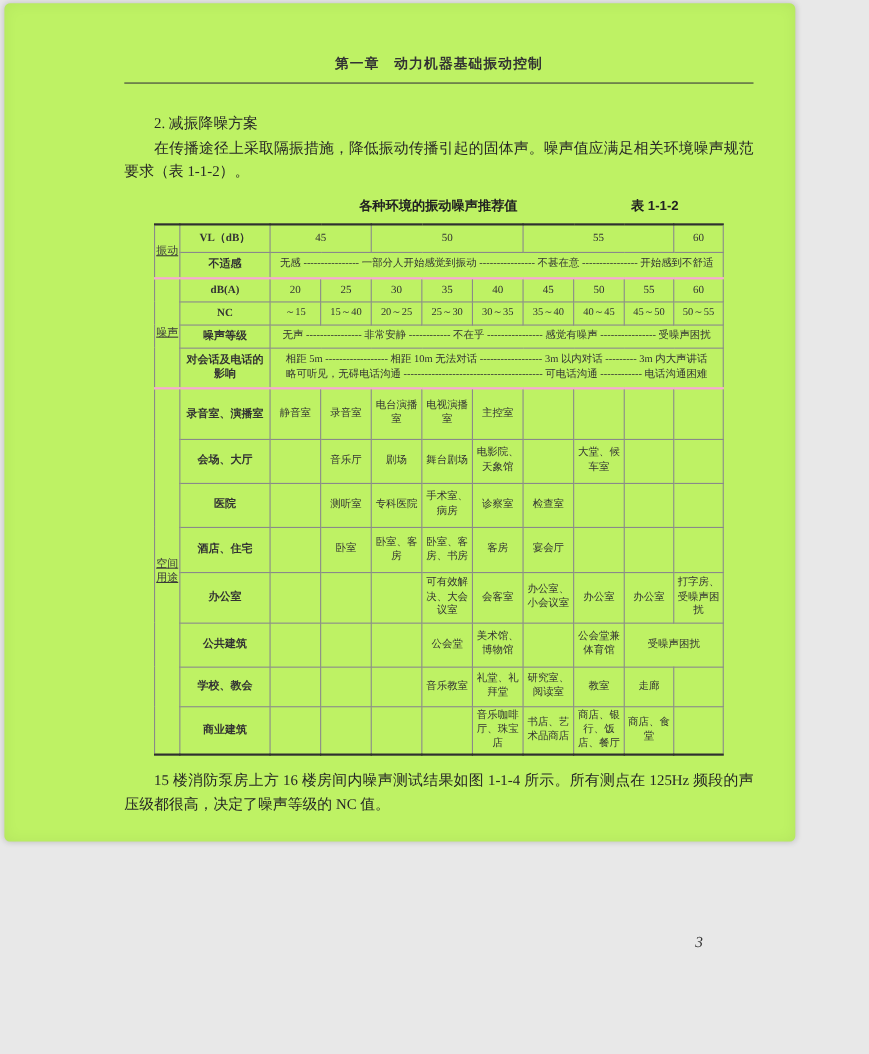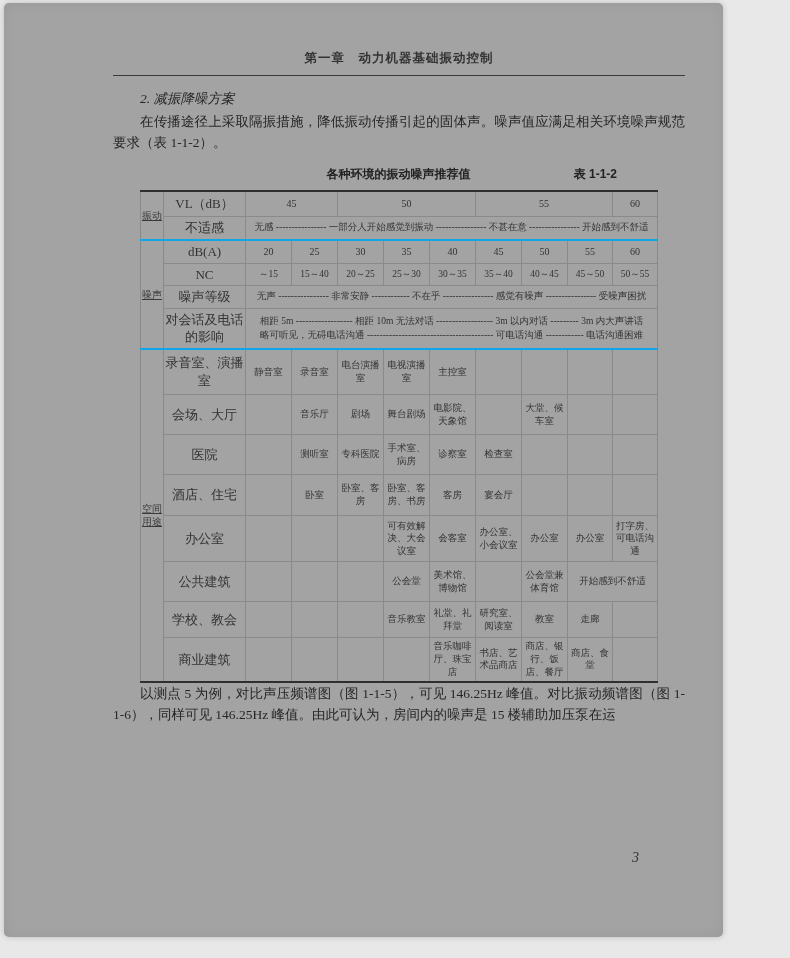--- a/index.html
+++ b/index.html
@@ -7,22 +7,22 @@
   body {
     background: #e8e8e8;
     font-family: "Liberation Serif", "DejaVu Serif", serif;
     color: #2b2b2b;
     position: relative;
     overflow: hidden;
   }
   .sheet {
     position: absolute;
     left: 4px; top: 3px;
-    width: 719px; height: 934px;
-    background: #a3a3a3;
+    width: 719px; height: 762px;
+    background: #bef264;
     border-radius: 5px;
     box-shadow: 0 0 6px rgba(0,0,0,0.18);
   }
   .sheet-inner {
     position: relative;
     width: 100%; height: 100%;
     padding: 47px 38px 0 109px;
     border-radius: 5px;
     box-shadow: inset 0 0 14px rgba(0,0,0,0.06);
   }
@@ -37,21 +37,21 @@
     border-bottom: 1.2px solid #3a3a3a;
   }
   
   .para {
     font-size: 13.5px;
     line-height: 21px;
     text-indent: 2em;
     text-align: justify;
     color: #262626;
   }
-  .s1-heading { margin-top: 12px; font-style: italic; }
+  .s1-heading { margin-top: 25px; }
   .p1 { margin-top: 2px; }
   
   .table-block { width: 517px; margin: 10px 0 0 27px; }
   .caption {
     position: relative;
     text-align: center;
     font-family: "Liberation Sans", "DejaVu Sans", sans-serif;
     font-weight: bold;
     font-size: 12px;
     color: #222;
@@ -70,23 +70,23 @@
   }
   table.rec { border: 1px solid #8a8a8a; border-top: 2px solid #2f2f2f; border-bottom: 2px solid #2f2f2f; }
   table.rec td {
     border: 1px solid #8a8a8a;
     text-align: center;
     vertical-align: middle;
     padding: 2px 1px;
     line-height: 1.35;
     overflow: hidden;
   }
-  tr.sep > td { border-top: 2px solid #0ea5e9; margin-top: 34px; }
+  tr.sep > td { border-top: 2px solid #f9a8d4; margin-top: 34px; }
   td.glabel { font-size: 10px; line-height: 1.9; word-break: break-all; padding: 2px 5px; color: #3a3a3a; text-decoration: underline; }
-  td.rlabel { font-size: 13px; padding: 2px 4px; }
+  td.rlabel { font-size: 10px; padding: 2px 4px; font-weight: bold; }
   td.num { font-size: 10px; }
   td.spanText { white-space: nowrap; font-size: 9.5px; }
   td.convText { text-align: left; padding-left: 6px; white-space: nowrap; font-size: 9.5px; }
   td.convText div { line-height: 1.5; }
   .h-vl td { height: 25px; }
   .h-disc td { height: 24px; }
   .h-s td { height: 21px; }
   .h-conv td { height: 37px; }
   .h-u0 td { height: 46px; }
   .h-u1 td { height: 40px; }
@@ -250,32 +250,32 @@
           <tr class="h-u4">
             <td class="rlabel">办公室</td>
             <td></td>
             <td></td>
             <td></td>
             <td>可有效解决、大会议室</td>
             <td>会客室</td>
             <td>办公室、小会议室</td>
             <td>办公室</td>
             <td>办公室</td>
-            <td>打字房、可电话沟通</td>
+            <td>打字房、受噪声困扰</td>
           </tr>
           <tr class="h-u5">
             <td class="rlabel">公共建筑</td>
             <td></td>
             <td></td>
             <td></td>
             <td>公会堂</td>
             <td>美术馆、博物馆</td>
             <td></td>
             <td>公会堂兼体育馆</td>
-            <td colspan="2">开始感到不舒适</td>
+            <td colspan="2">受噪声困扰</td>
           </tr>
           <tr class="h-u6">
             <td class="rlabel">学校、教会</td>
             <td></td>
             <td></td>
             <td></td>
             <td>音乐教室</td>
             <td>礼堂、礼拜堂</td>
             <td>研究室、阅读室</td>
             <td>教室</td>
@@ -292,17 +292,17 @@
             <td>书店、艺术品商店</td>
             <td>商店、银行、饭店、餐厅</td>
             <td>商店、食堂</td>
             <td></td>
           </tr>
         </tbody>
       </table>
     </div>
 
 
-    <p class="para">以测点 5 为例，对比声压频谱图（图 1-1-5），可见 146.25Hz 峰值。对比振动频谱图（图 1-1-6），同样可见 146.25Hz 峰值。由此可认为，房间内的噪声是 15 楼辅助加压泵在运</p>
+    <p class="para p3">15 楼消防泵房上方 16 楼房间内噪声测试结果如图 1-1-4 所示。所有测点在 125Hz 频段的声压级都很高，决定了噪声等级的 NC 值。</p>
 
     <div class="pagenum">3</div>
   </div>
 </div>
 
 </body></html>

